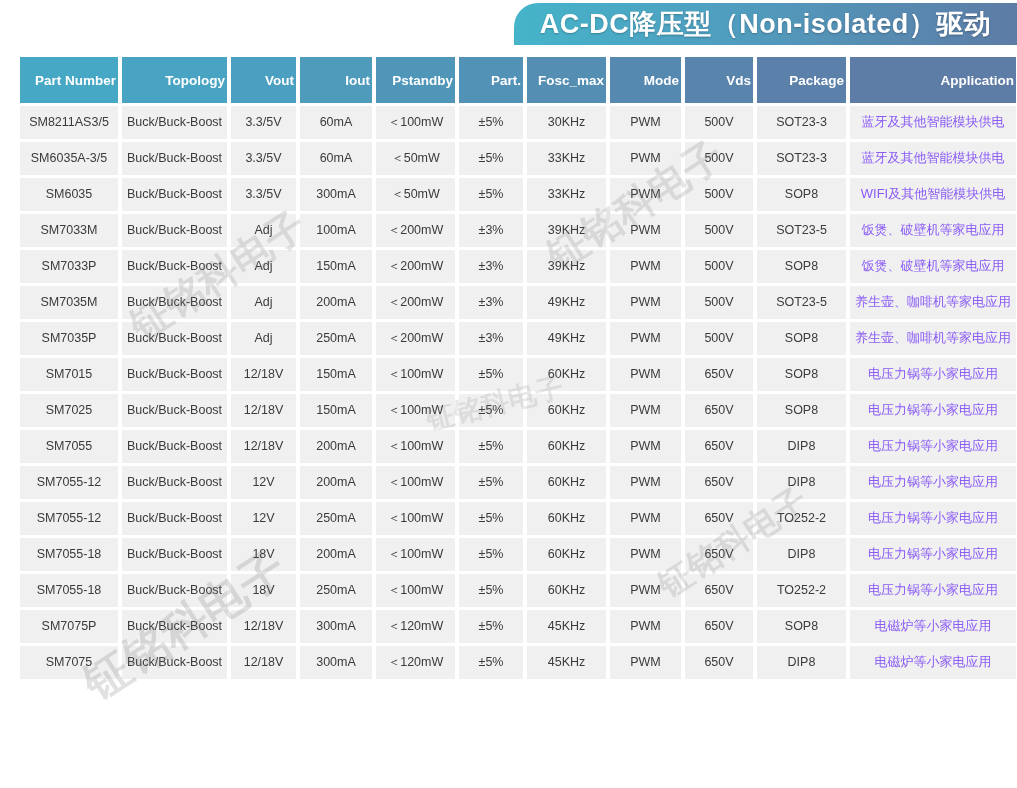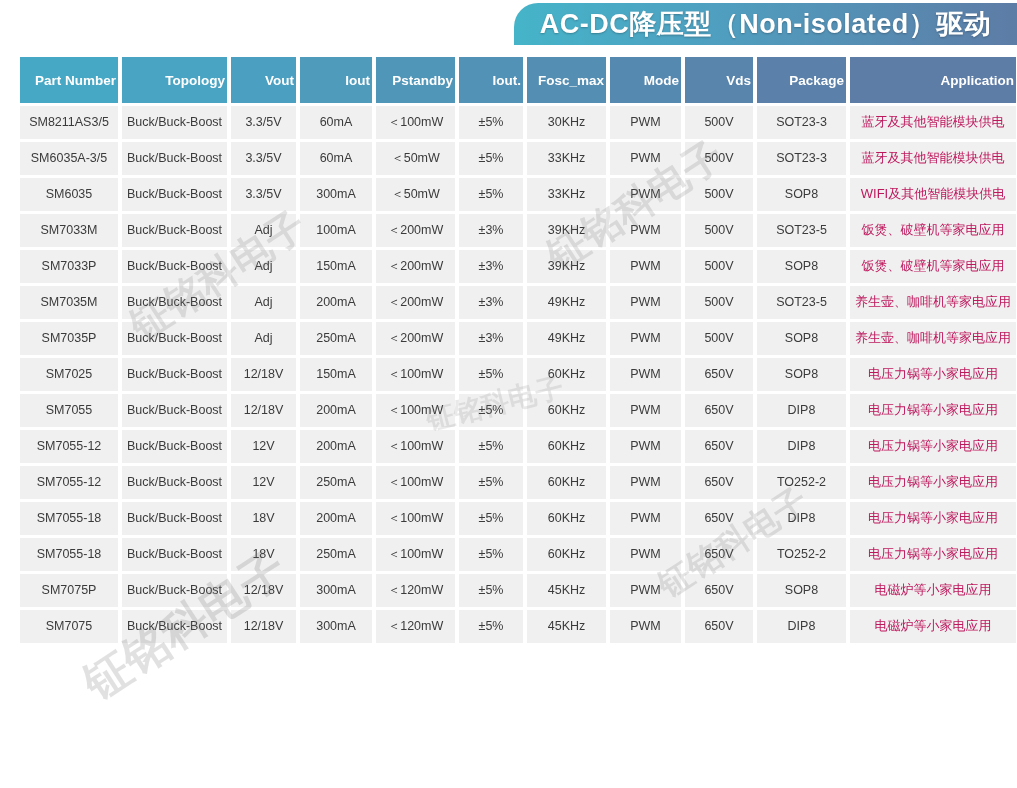--- a/index.html
+++ b/index.html
@@ -71,21 +71,21 @@
     background:#f0f0f0;
     height:33px;
     color:#3b3b3b;
     font-size:12.5px;
     text-align:center;
     vertical-align:middle;
     padding:0 2px;
     line-height:1.15;
     white-space:pre-line;
   }
-  td.app{font-size:13px;color:#be185d;}
+  td.app{font-size:13px;color:#8b5cf6;}
 
   
   .wm{
     position:absolute;
     color:#6f6f6f;
     opacity:.18;
     font-weight:bold;
     white-space:nowrap;
     pointer-events:none;
     z-index:5;
@@ -118,21 +118,21 @@
         <col class="c9">
         <col class="c10">
     </colgroup>
     <thead>
       <tr>
           <th>Part Number</th>
           <th>Topology</th>
           <th>Vout</th>
           <th>Iout</th>
           <th>Pstandby</th>
-          <th>Iout.</th>
+          <th>Part.</th>
           <th>Fosc_max</th>
           <th>Mode</th>
           <th>Vds</th>
           <th>Package</th>
           <th>Application</th>
         </tr>
     </thead>
     <tbody>
         <tr>
           <td>SM8211AS3/5</td>
@@ -219,20 +219,33 @@
           <td>250mA</td>
           <td>＜200mW</td>
           <td>±3%</td>
           <td>49KHz</td>
           <td>PWM</td>
           <td>500V</td>
           <td>SOP8</td>
           <td class="app">养生壶、咖啡机等家电应用</td>
         </tr>
         <tr>
+          <td>SM7015</td>
+          <td>Buck/Buck-Boost</td>
+          <td>12/18V</td>
+          <td>150mA</td>
+          <td>＜100mW</td>
+          <td>±5%</td>
+          <td>60KHz</td>
+          <td>PWM</td>
+          <td>650V</td>
+          <td>SOP8</td>
+          <td class="app">电压力锅等小家电应用</td>
+        </tr>
+        <tr>
           <td>SM7025</td>
           <td>Buck/Buck-Boost</td>
           <td>12/18V</td>
           <td>150mA</td>
           <td>＜100mW</td>
           <td>±5%</td>
           <td>60KHz</td>
           <td>PWM</td>
           <td>650V</td>
           <td>SOP8</td>

